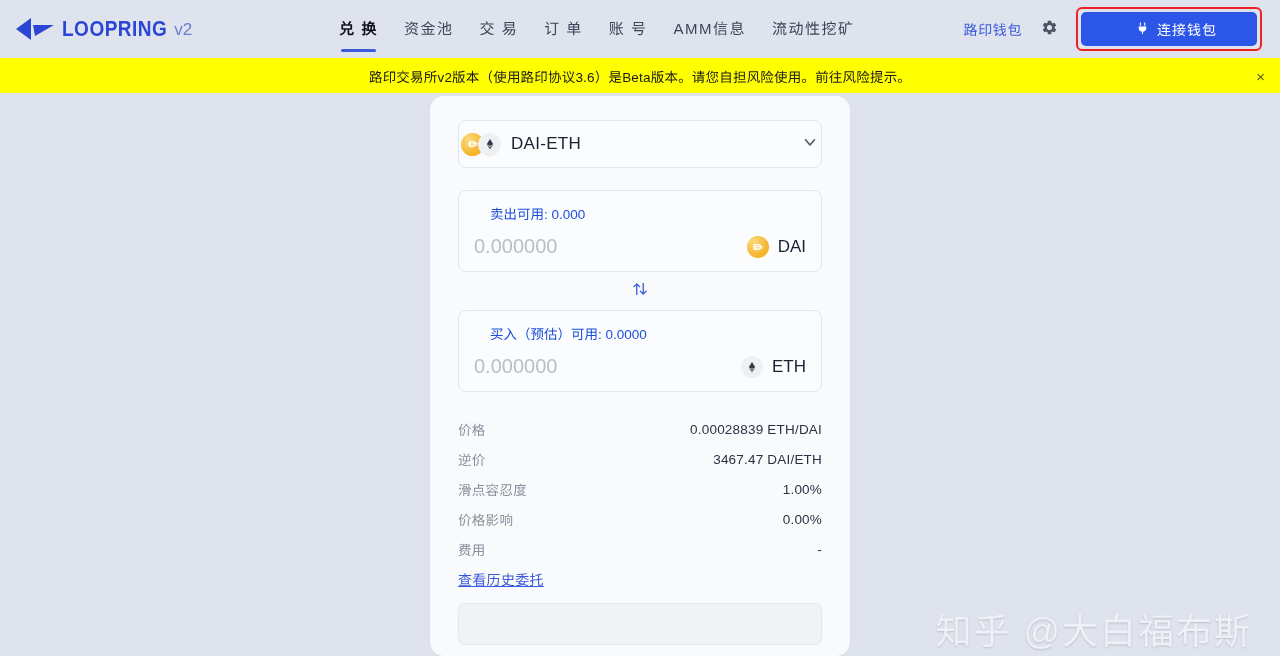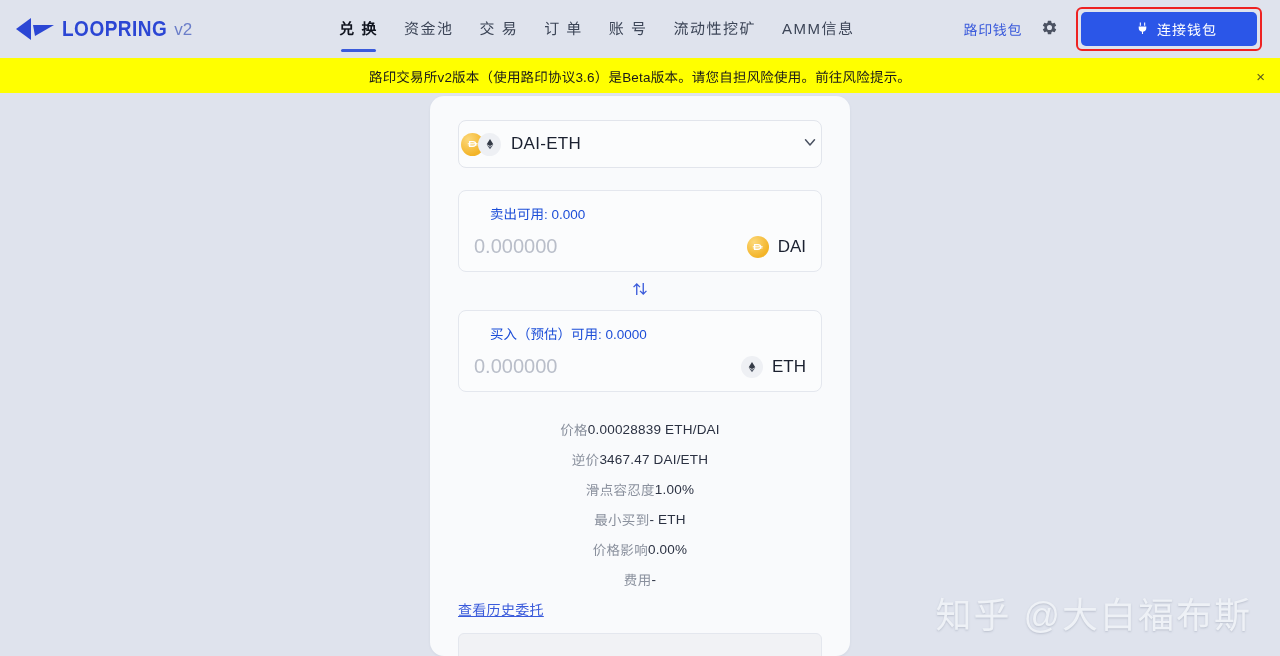--- a/index.html
+++ b/index.html
@@ -261,21 +261,21 @@
     display: flex;
     align-items: center;
     justify-content: center;
     width: 30px; height: 28px;
   }
 
   
   .details { margin-top: 22px; }
   .d-row {
     display: flex;
-    justify-content: center;
+    justify-content: space-between;
     align-items: center;
     height: 30px;
     font-size: 13.5px;
   }
   .d-label { color: #8a909d; letter-spacing: 0.3px; }
   .d-value { color: #2b3142; letter-spacing: 0.2px; }
 
   .history-link {
     display: inline-block;
     margin-top: 5px;
@@ -296,21 +296,21 @@
     color: #9aa0ad;
     font-family: inherit;
     font-size: 15px;
     cursor: pointer;
   }
 
   
   .watermark {
     position: absolute;
     right: 28px;
-    bottom: 18px;
+    bottom: 2px;
     font-size: 36px;
     color: #eef1f6;
     letter-spacing: 2px;
     text-shadow: 0 1px 2px rgba(120,130,150,0.35);
     user-select: none;
     white-space: nowrap;
   }
 </style>
 </head>
 <body>
@@ -327,22 +327,22 @@
     <span class="logo-text">LOOPRING</span>
     <span class="logo-ver">v2</span>
   </div>
 
   <nav class="nav">
     <div class="nav-item active">兑 换</div>
     <div class="nav-item">资金池</div>
     <div class="nav-item">交 易</div>
     <div class="nav-item">订 单</div>
     <div class="nav-item">账 号</div>
+    <div class="nav-item">AMM信息</div>
     <div class="nav-item">流动性挖矿</div>
-    <div class="nav-item">AMM信息</div>
   </nav>
 
   <div class="header-right">
     <div class="wallet-link">路印钱包</div>
 
     <div class="gear-btn">
       <span>
         <svg width="17" height="17" viewBox="0 0 24 24" fill="#4b5262" aria-hidden="true">
           <path d="M19.14 12.94a7.4 7.4 0 0 0 .06-.94 7.4 7.4 0 0 0-.06-.94l2.03-1.58a.49.49 0 0 0 .12-.62l-1.92-3.32a.49.49 0 0 0-.59-.22l-2.39.96a7.3 7.3 0 0 0-1.62-.94l-.36-2.54a.49.49 0 0 0-.48-.4h-3.84a.49.49 0 0 0-.48.4l-.36 2.54c-.59.24-1.13.56-1.62.94l-2.39-.96a.49.49 0 0 0-.59.22L2.74 8.86a.49.49 0 0 0 .12.62l2.03 1.58a7.4 7.4 0 0 0 0 1.88l-2.03 1.58a.49.49 0 0 0-.12.62l1.92 3.32c.12.21.37.29.59.22l2.39-.96c.5.38 1.03.7 1.62.94l.36 2.54c.04.23.24.4.48.4h3.84c.24 0 .44-.17.48-.4l.36-2.54c.59-.24 1.13-.56 1.62-.94l2.39.96c.22.07.47-.1.59-.22l1.92-3.32a.49.49 0 0 0-.12-.62l-2.03-1.58ZM12 15.6A3.6 3.6 0 1 1 12 8.4a3.6 3.6 0 0 1 0 7.2Z"></path>
         </svg>
@@ -457,24 +457,20 @@
       </div>
       <div class="d-row">
         <span class="d-label">逆价</span>
         <span class="d-value">3467.47 DAI/ETH</span>
       </div>
       <div class="d-row">
         <span class="d-label">滑点容忍度</span>
         <span class="d-value">1.00%</span>
       </div>
       <div class="d-row">
-        <span class="d-label">最小买到</span>
-        <span class="d-value">- ETH</span>
-      </div>
-      <div class="d-row">
         <span class="d-label">价格影响</span>
         <span class="d-value">0.00%</span>
       </div>
       <div class="d-row">
         <span class="d-label">费用</span>
         <span class="d-value">-</span>
       </div>
     </div>
 
     <a class="history-link">查看历史委托</a>

